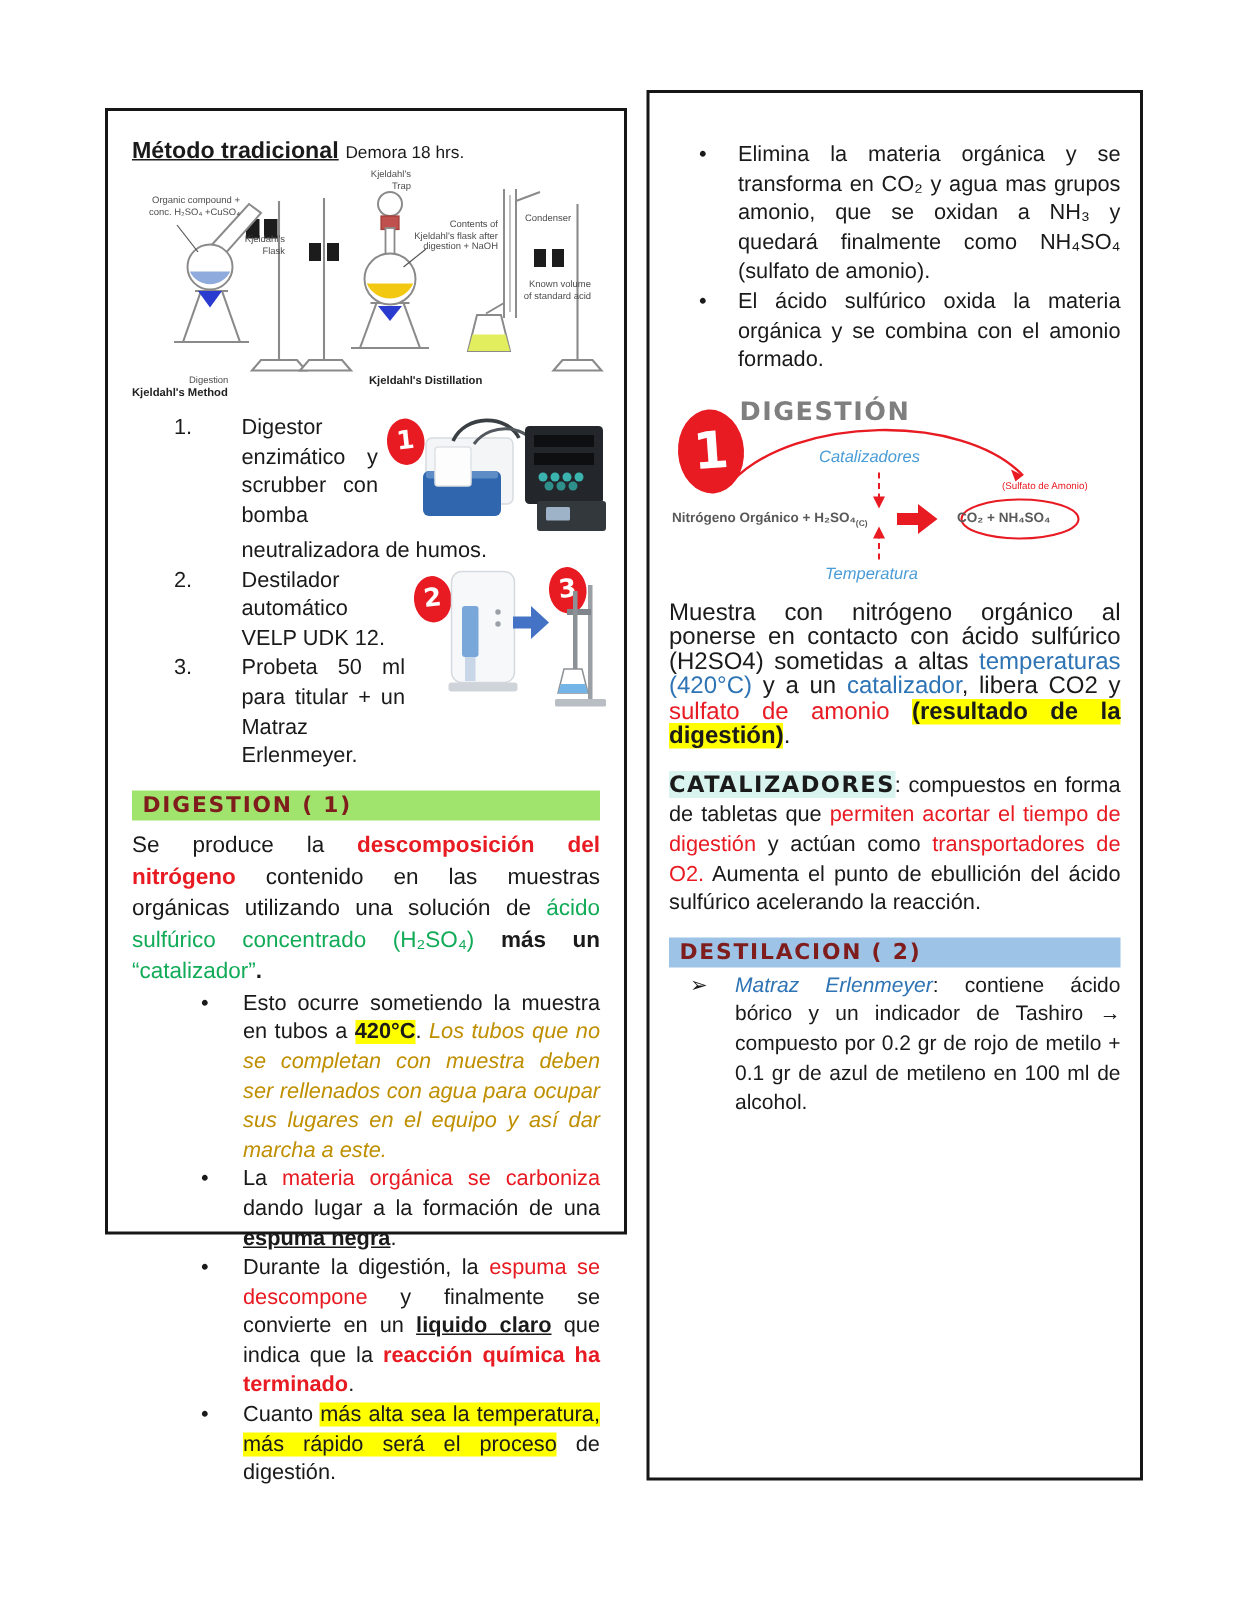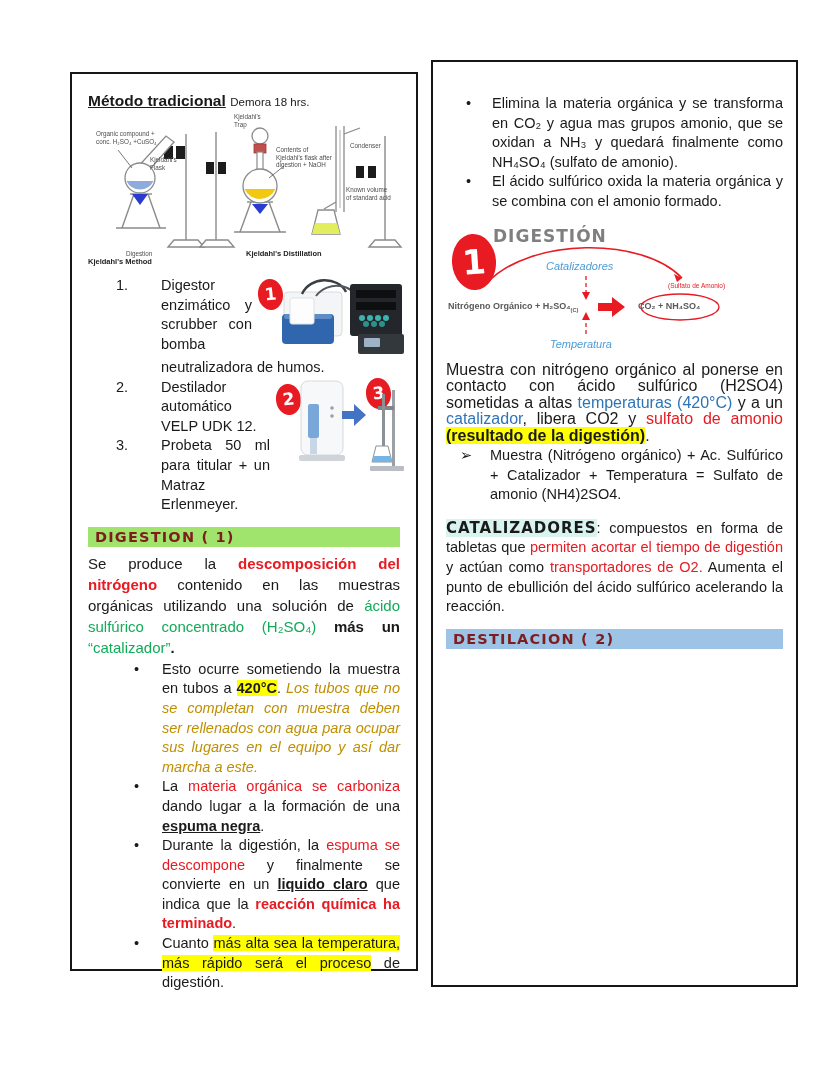--- a/index.html
+++ b/index.html
@@ -1,20 +1,20 @@
 <!DOCTYPE html>
 <html style="--red: #e81a22; --green: #12ab58; --blue: #2e74b5; --lblue: #4a9cd6; --brown: #bf8f00; --yellow: #ffff00; --greenhl: #a0e46e; --bluehl: #9dc3e6; --cyanhl: #d9f4ee; --gray: #7f7f7f; --arrowblue: #4472c4;"><head>
 <meta charset="utf-8">
 <style>
   html,body{margin:0;padding:0;background:#ffffff;}
   #page{position:relative;width:828px;height:1071px;background:#fff;overflow:hidden;
         font-family:"Liberation Sans",sans-serif;color:#1a1a1a;}
   .box{position:absolute;background:#fff;border:2px solid #161616;box-sizing:border-box;}
-  #left-box{left:70px;top:72px;width:348px;height:899px;padding:16px 16px;}
-  #right-box{left:431px;top:60px;width:367px;height:927px;padding:16px 13px;}
+  #left-box{left:70px;top:72px;width:348px;height:751px;padding:16px 16px;}
+  #right-box{left:431px;top:60px;width:331px;height:927px;padding:16px 13px;}
 
   
   .rich{white-space:normal;}
   .s-b{font-weight:700;}
   .s-rb{color:var(--red);font-weight:700;}
   .s-r{color:var(--red);}
   .s-g{color:var(--green);}
   .s-yb{background:var(--yellow);font-weight:700;}
   .s-y{background:var(--yellow);}
   .s-oi{color:var(--brown);font-style:italic;}
@@ -23,21 +23,21 @@
   .s-bli{color:var(--blue);font-style:italic;}
   .s-ylu{background:var(--yellow);font-weight:700;text-decoration:underline;}
   .s-hc{background:var(--cyanhl);font-weight:700;letter-spacing:1px;font-family:"DejaVu Sans",sans-serif;font-size:15px;}
   .s-sub{font-size:0.62em;vertical-align:sub;}
 
   
   .doc-title{margin:2px 0 4px 0;}
   .doc-title .main{font-size:15.5px;font-weight:700;text-decoration:underline;}
   .doc-title .suffix{font-size:11.5px;}
 
-  #kjeldahl{position:relative;width:316px;height:152px;margin:2px 0 10px 0;}
+  #kjeldahl{position:relative;width:316px;height:152px;margin:2px 0 10px 0;text-align:right;}
   .klabel{position:absolute;font-size:6.3px;line-height:7.5px;color:#4d4d4d;}
   .klabel.bold{font-weight:700;color:#222;font-size:7.5px;}
 
   ol.equip{list-style:none;margin:10px 0 0 28px;padding:0;font-size:14.5px;line-height:19.6px;text-align:justify;}
   ol.equip li{padding-left:45px;}
   ol.equip .num{display:inline-block;width:45px;margin-left:-45px;font-weight:400;}
   .float-photos{float:right;position:relative;}
   #float1{width:148px;height:80px;margin:0 -6px 2px 6px;}
   #float2{width:130px;height:99px;margin:0 -6px 2px 6px;}
   .badge{position:absolute;background:var(--red);color:#fff;font-weight:700;
@@ -258,24 +258,22 @@
       </svg>
       <span class="dlabel" style="left:100px;top:40px;">Catalizadores</span>
       <span class="dlabel" style="left:104px;top:118px;">Temperatura</span>
       <span class="eq rich" style="left:2px;top:81px;"><span>Nitrógeno Orgánico + H₂SO₄</span><span class="s-sub">(C)</span></span>
       <span class="eq rich" style="left:192px;top:81px;"><span>CO₂ + NH₄SO₄</span></span>
       <span class="sulfato" style="left:222px;top:62px;">(Sulfato de Amonio)</span>
     </div>
 
     <p class="para-sm rich"><span>Muestra con nitrógeno orgánico al ponerse en contacto con ácido sulfúrico (H2SO4) sometidas a altas </span><span class="s-bl">temperaturas (420°C)</span><span> y a un </span><span class="s-bl">catalizador</span><span>, libera CO2 y </span><span class="s-r">sulfato de amonio</span><span> </span><span class="s-yb">(resultado de la digestión)</span><span>.</span></p>
 
-    <ul class="arrows">
-      <li><span class="marker">➢</span><span class="rich"><span>Muestra (Nitrógeno orgánico) + Ac. Sulfúrico + Catalizador + Temperatura = Sulfato de amonio (NH4)2SO4.</span></span></li>
-    </ul>
 
     <p class="catal rich"><span class="s-hc">CATALIZADORES</span><span>: compuestos en forma de tabletas que </span><span class="s-r">permiten acortar el tiempo de digestión</span><span> y actúan como </span><span class="s-r">transportadores de O2.</span><span> Aumenta el punto de ebullición del ácido sulfúrico acelerando la reacción.</span></p>
 
     <div class="sec-hdr blue">DESTILACION ( 2)</div>
 
     <ul class="arrows equip-list">
+      <li><span class="marker">➢</span><span class="rich"><span class="s-bli">Matraz Erlenmeyer</span><span>: contiene ácido bórico y un indicador de Tashiro → compuesto por 0.2 gr de rojo de metilo + 0.1 gr de azul de metileno en 100 ml de alcohol.</span></span></li>
     </ul>
   </div>
 </div>
 
 </body></html>

